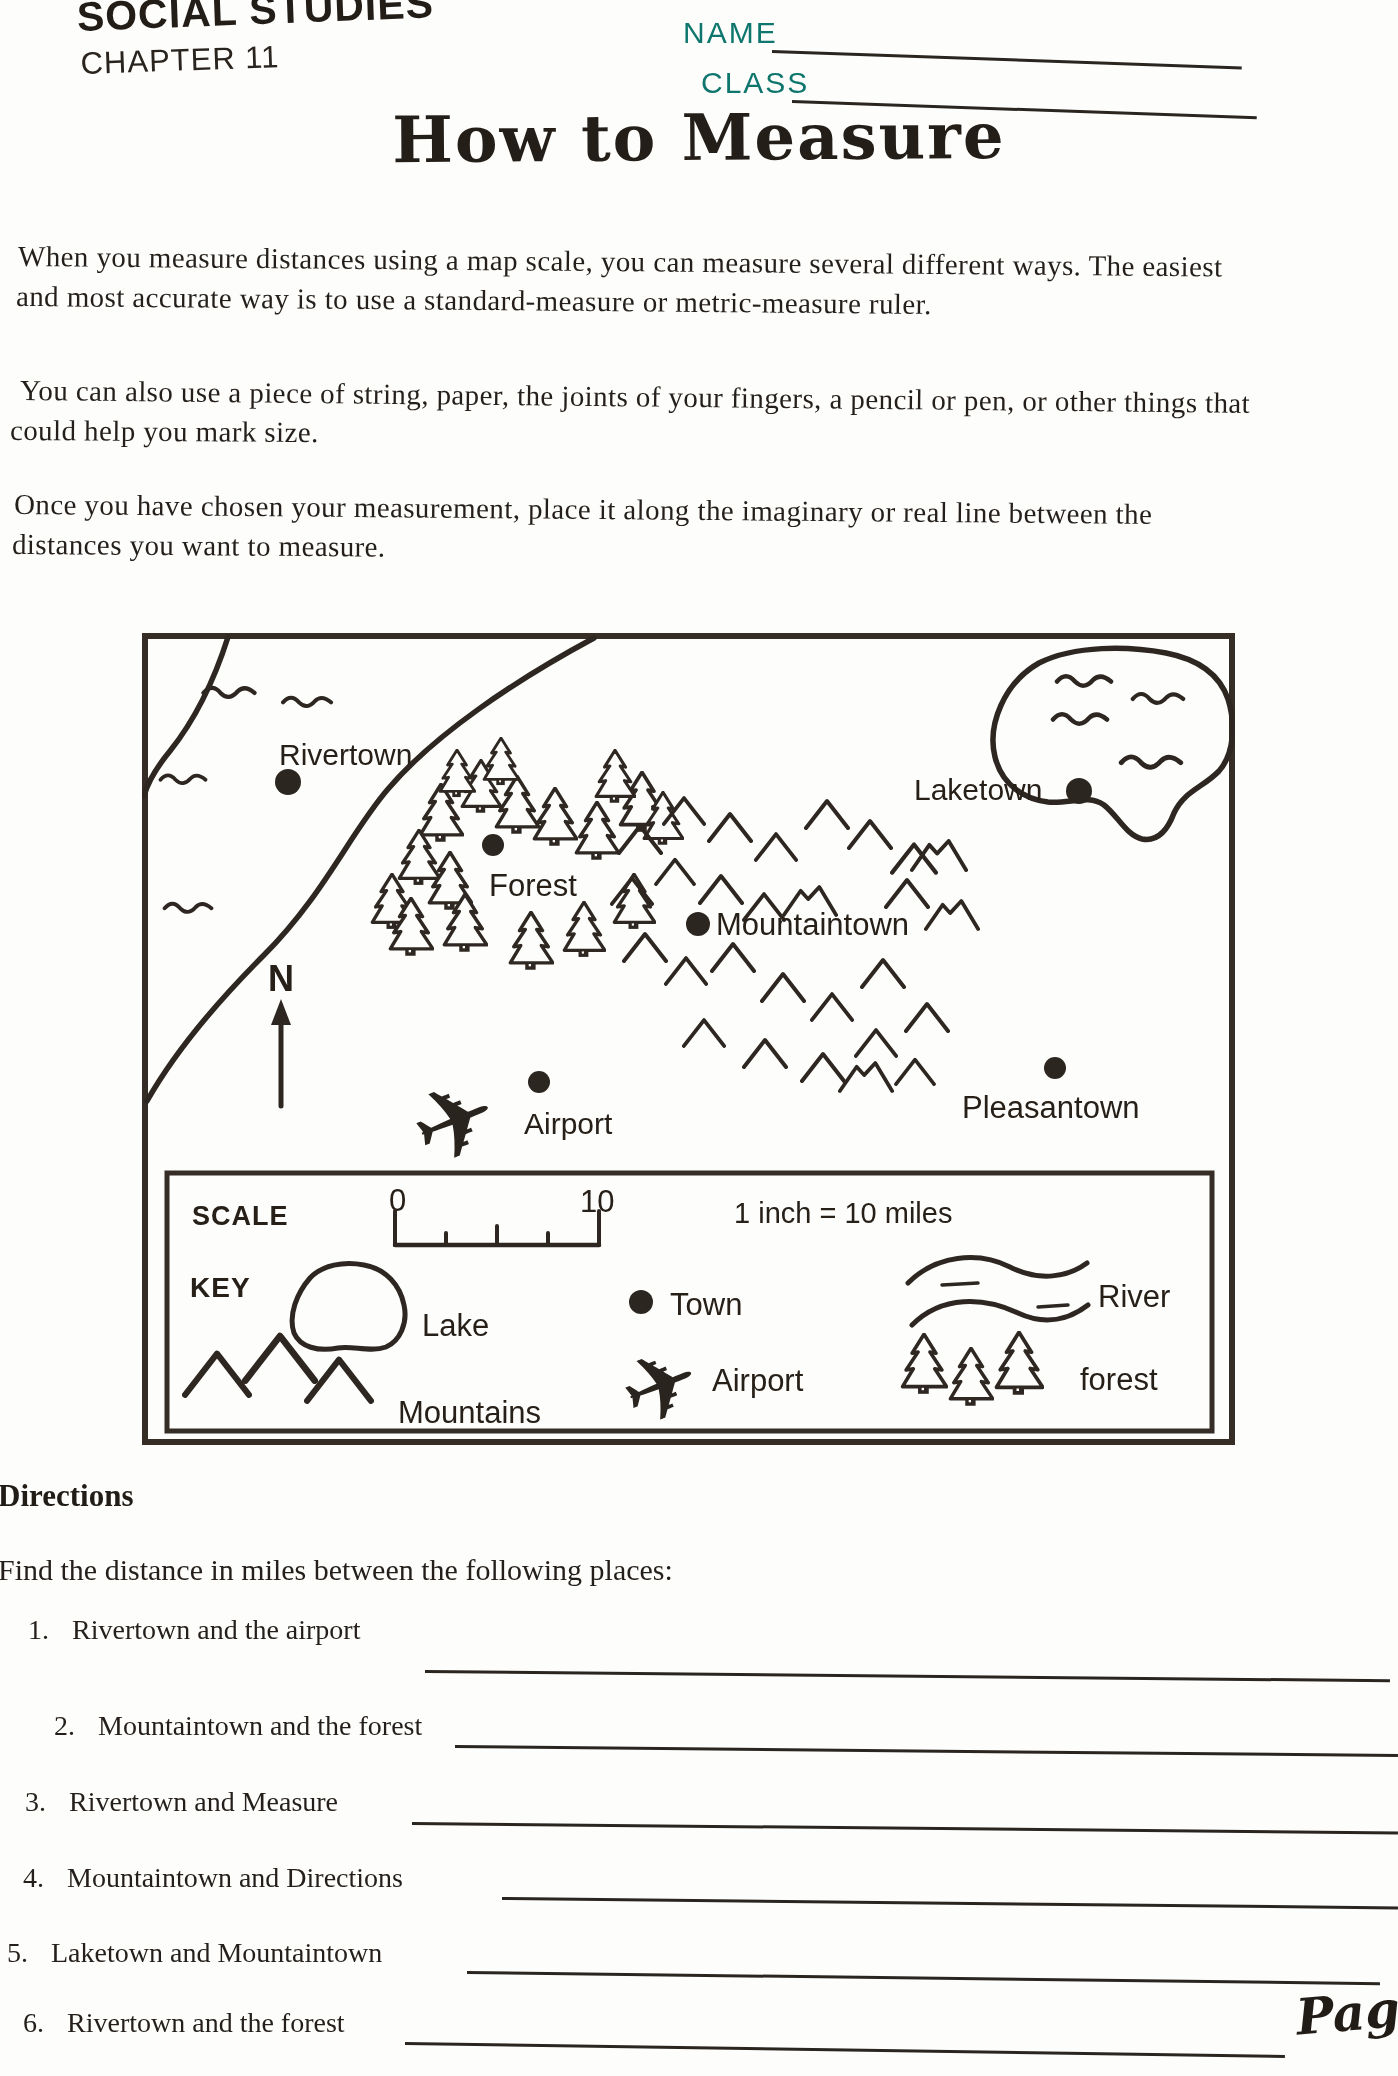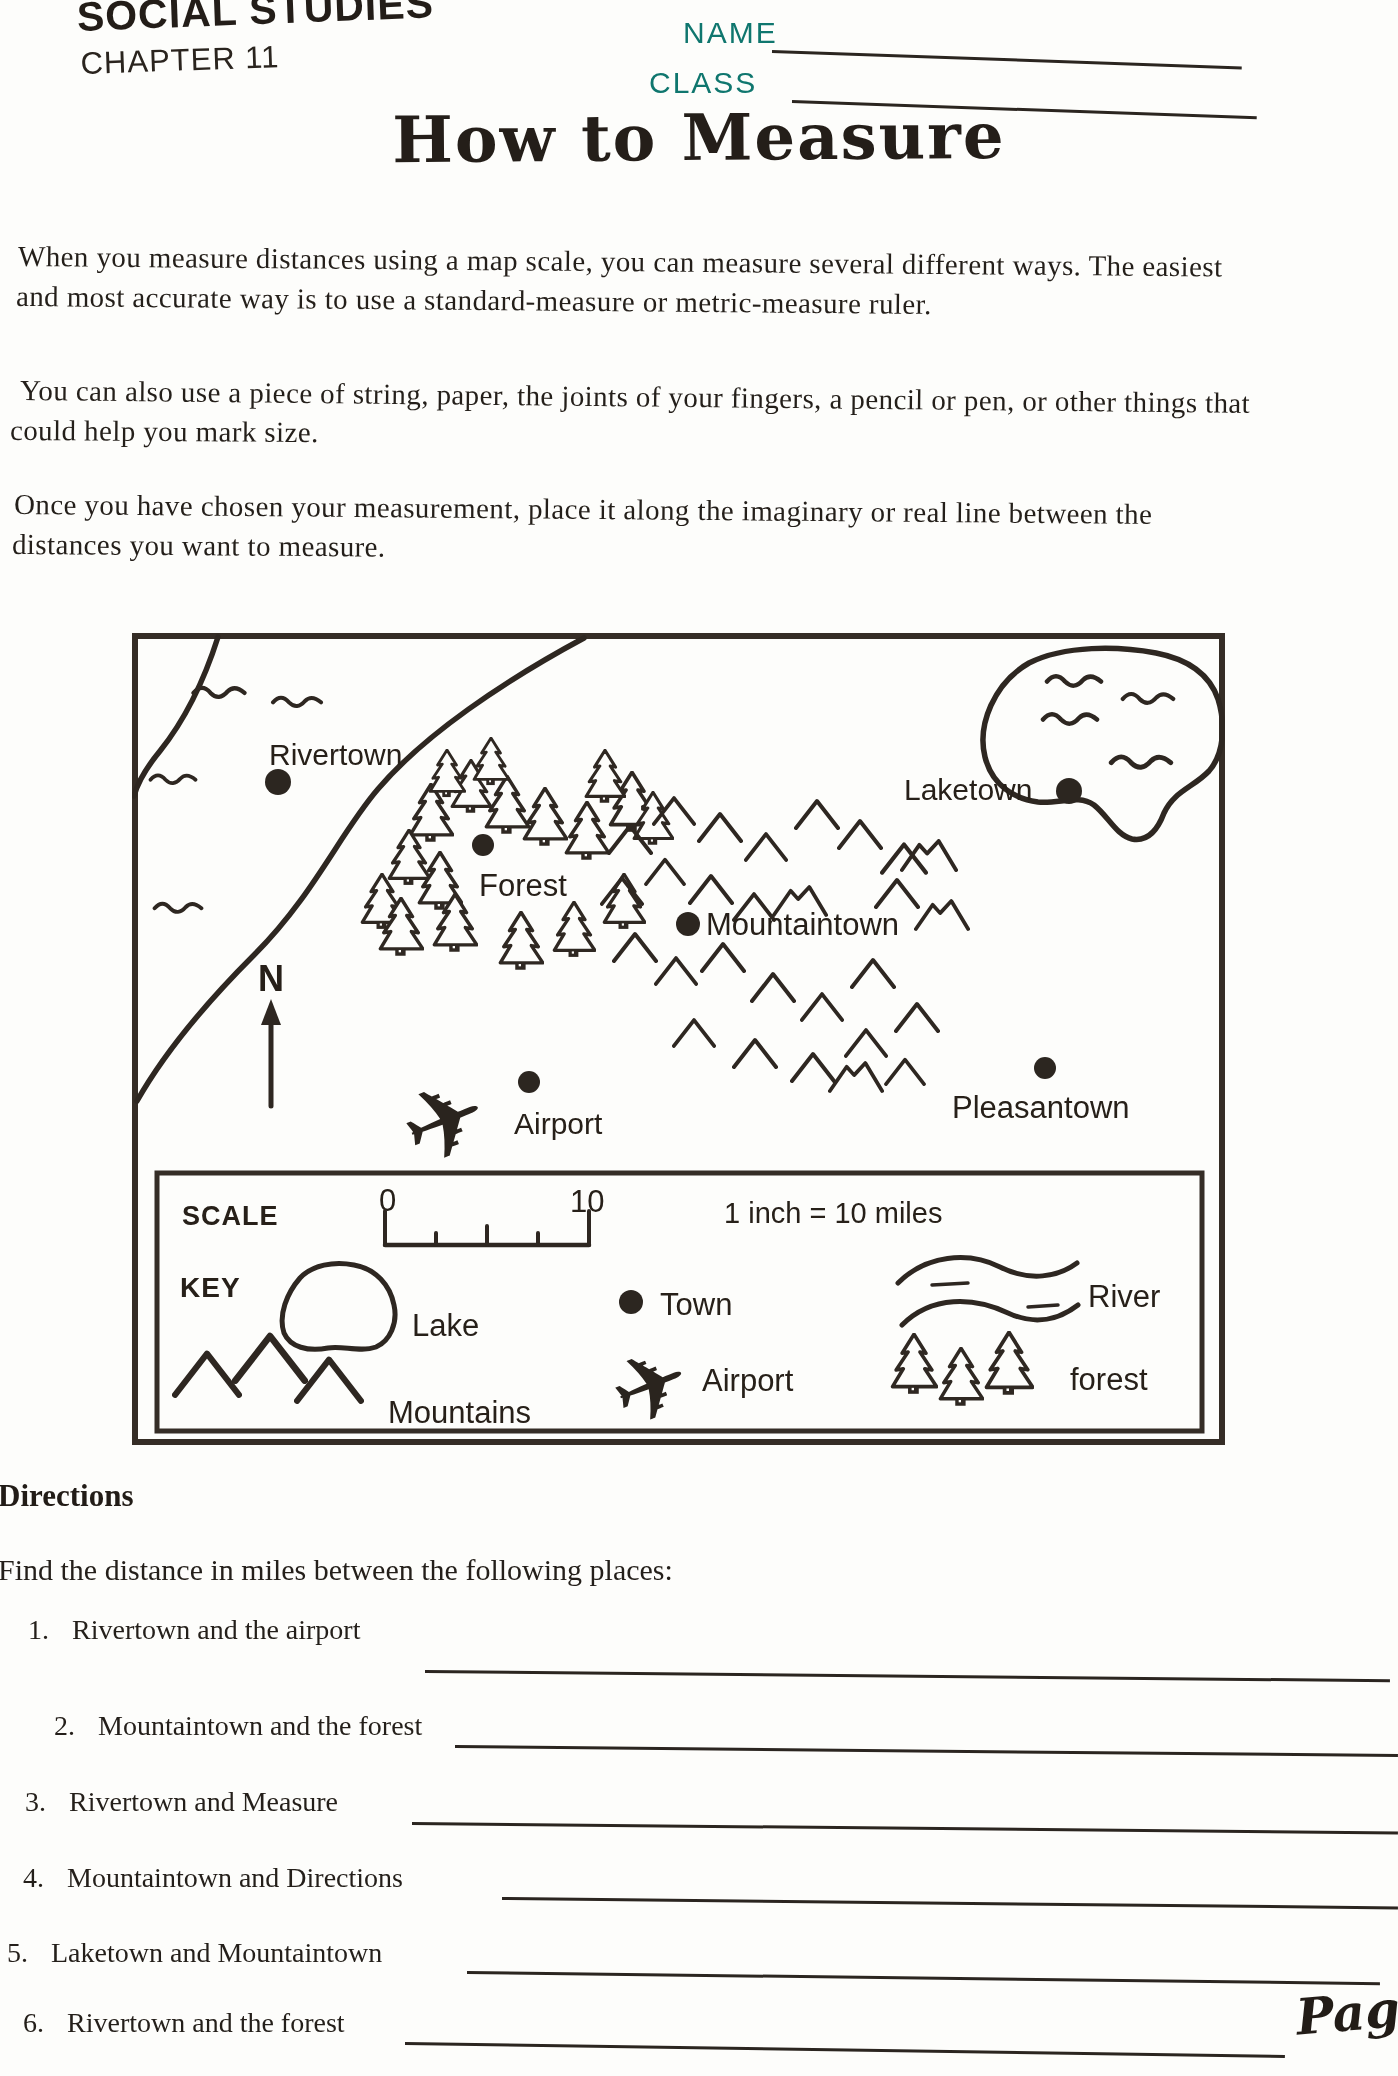--- a/index.html
+++ b/index.html
@@ -23,21 +23,21 @@
   .fill-line{height:0;border-bottom:3px solid #2b2520;transform-origin:left center;}
 
   .page-title{left:0;right:0;top:100px;text-align:center;
     font-family:"DejaVu Serif",serif;font-weight:bold;font-size:64px;letter-spacing:2px;
     color:#241e19;transform:rotate(-0.4deg);}
 
   .para-line{font-size:29px;letter-spacing:0.4px;color:#241f1a;white-space:nowrap;
              transform-origin:left center;}
 
   
-  .map-wrap{left:132px;top:633px;width:1093px;height:812px;}
+  .map-wrap{left:142px;top:633px;width:1093px;height:812px;}
   .ln{fill:none;stroke:#2e2721;stroke-linecap:round;stroke-linejoin:round;}
   .dot{fill:#2c2620;}
   .map-text{font-family:"Liberation Sans",sans-serif;fill:#272019;}
   .bold{font-weight:bold;}
   .plane{font-family:"DejaVu Sans",sans-serif;fill:#2a241e;}
 
   
   .dir-head{left:-2px;top:1478px;font-weight:bold;font-size:31px;color:#221c17;}
   .dir-instr{left:-2px;top:1553px;font-size:30px;color:#241f1a;white-space:nowrap;}
   .q{font-size:28px;color:#241f1a;white-space:nowrap;}
@@ -48,21 +48,21 @@
              font-weight:bold;font-size:50px;color:#221c17;transform:rotate(-5deg);}
 </style>
 </head>
 <body>
 
 <div class="abs course">SOCIAL STUDIES</div>
 <div class="abs chapter">CHAPTER 11</div>
 
 <div class="abs fill-label" style="left:683px;top:16px;">NAME</div>
 <div class="abs fill-line" style="left:772px;top:50px;width:470px;transform:rotate(2deg);"></div>
-<div class="abs fill-label" style="left:649px;top:66px;">CLASS</div>
+<div class="abs fill-label" style="left:701px;top:66px;">CLASS</div>
 <div class="abs fill-line" style="left:792px;top:100px;width:465px;transform:rotate(2deg);"></div>
 
 <div class="abs page-title">How to Measure</div>
 
 <div class="abs para-line" style="left:18px;top:240px;transform:rotate(0.5deg);">When you measure distances using a map scale, you can measure several different ways.  The easiest</div>
 <div class="abs para-line" style="left:16px;top:280px;transform:rotate(0.5deg);">and most accurate way is to use a standard-measure or metric-measure ruler.</div>
 
 <div class="abs para-line" style="left:20px;top:374px;transform:rotate(0.6deg);">You can also use a piece of string, paper, the joints of your fingers, a pencil or pen, or other things that</div>
 <div class="abs para-line" style="left:10px;top:414px;transform:rotate(0.4deg);">could help you mark size.</div>
 

